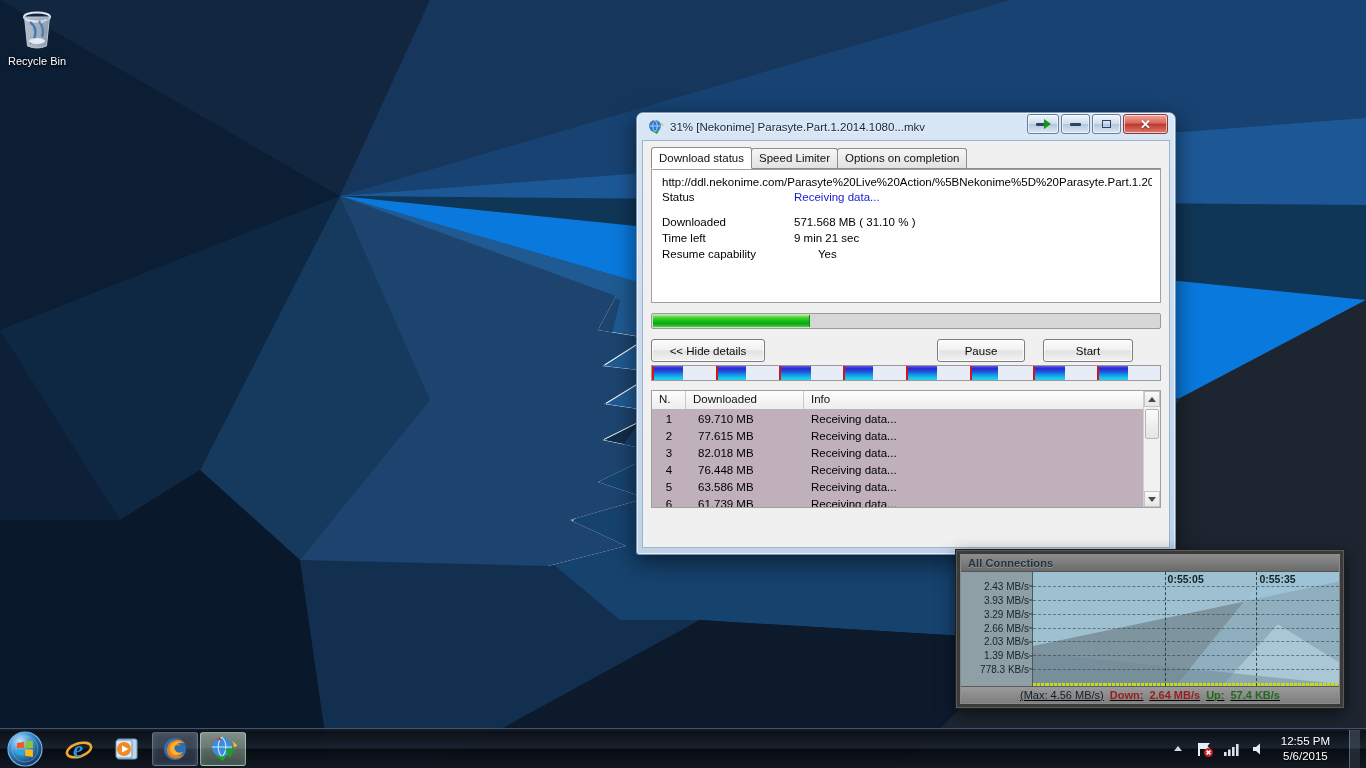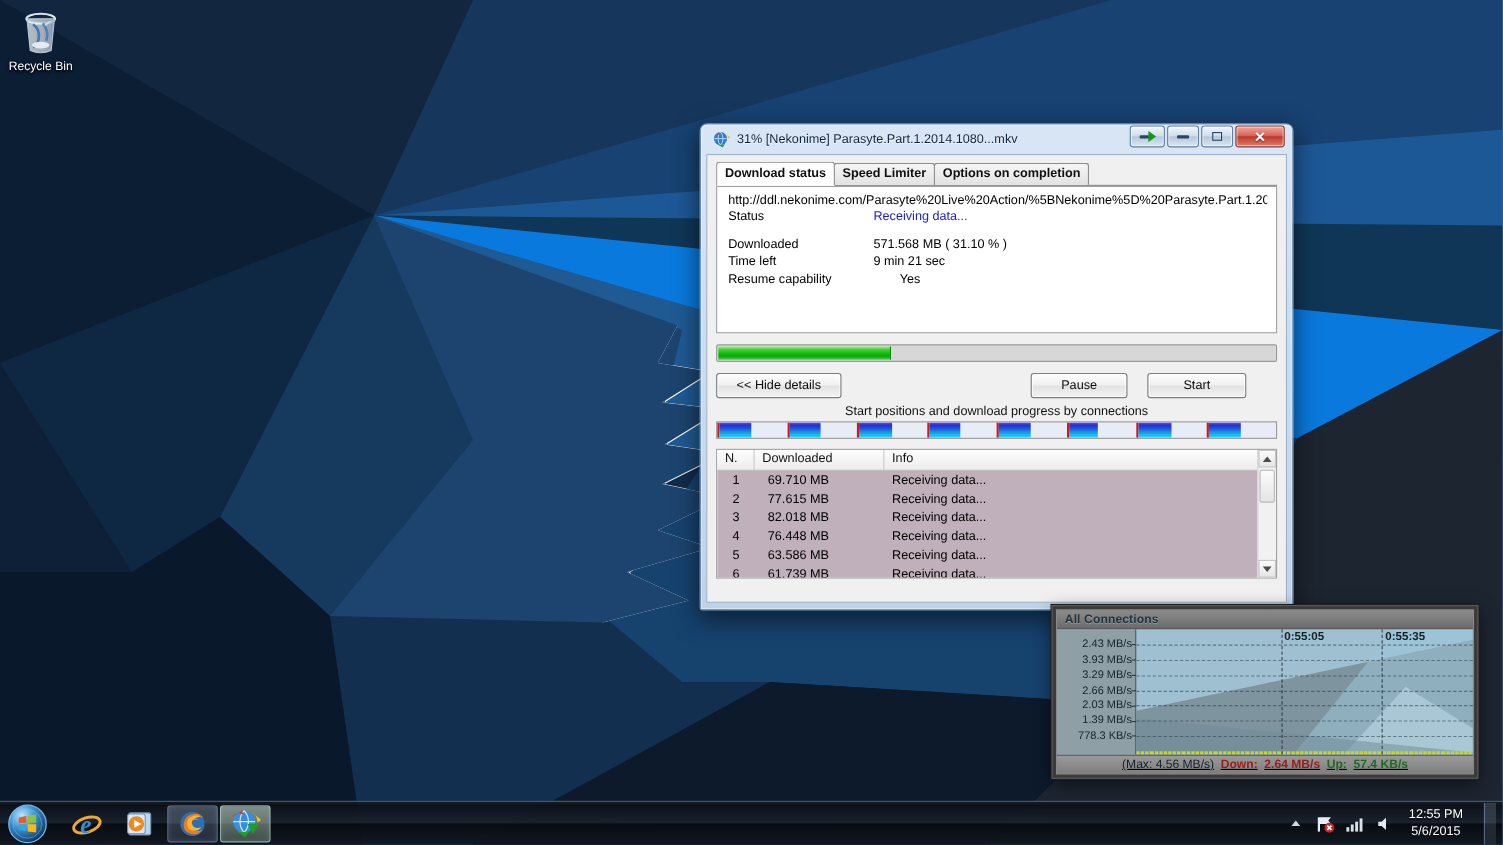--- a/index.html
+++ b/index.html
@@ -86,21 +86,20 @@
   }
   .tabstrip { display: flex; align-items: flex-end; height: 21px;
               border-bottom: 1px solid #8d8d8d; position: relative; z-index: 1; }
   .tab {
     font-size: 11.5px; color: #111;
     border: 1px solid #8d8d8d; border-bottom: none;
     background: linear-gradient(180deg,#f6f6f6,#e2e2e2);
     padding: 2px 7px 3px 7px; margin-right: -1px;
     border-radius: 3px 3px 0 0; height: 20px; line-height: 15px;
     cursor: default;
-    font-weight: bold;
   }
   .tab.active {
     background: #fff; height: 22px; line-height: 17px;
     border-bottom: 1px solid #fff; margin-bottom: -1px; z-index: 2;
   }
 
   .detailbox {
     border: 1px solid #a0a0a0; background: #fff;
     margin-top: 0; height: 134px; padding: 6px 8px 0 10px;
     position: relative; overflow: hidden;
@@ -440,21 +439,20 @@
       <div class="progress-outer">
         <div class="progress-inner" id="progress-fill" style="width: 31.1%;"></div>
       </div>
 
       <div class="btnrow">
         <div class="btn" id="btn-hide">&lt;&lt; Hide details</div>
         <div class="btn" id="btn-pause">Pause</div>
         <div class="btn" id="btn-cancel">Start</div>
       </div>
 
-      <div class="seg-caption">Start positions and download progress by connections</div>
       <div class="segbar" id="segbar">
           <div class="seg">
             <div class="start"></div>
             <div class="fill" style="width: 46%;"></div>
           </div>
           <div class="seg">
             <div class="start"></div>
             <div class="fill" style="width: 45%;"></div>
           </div>
           <div class="seg">

